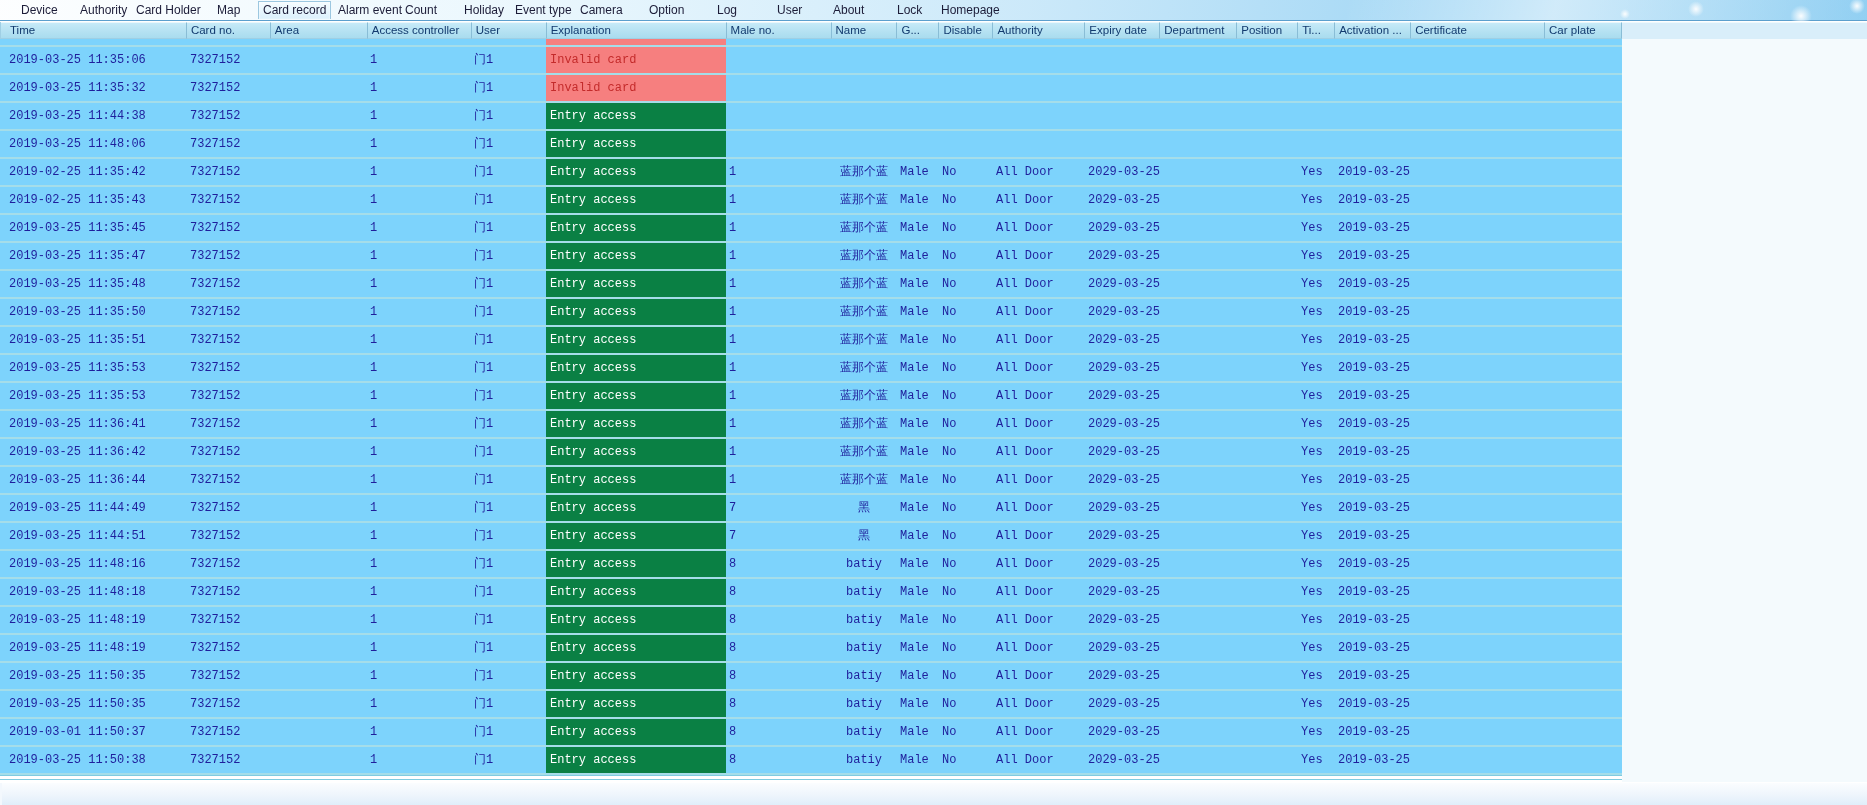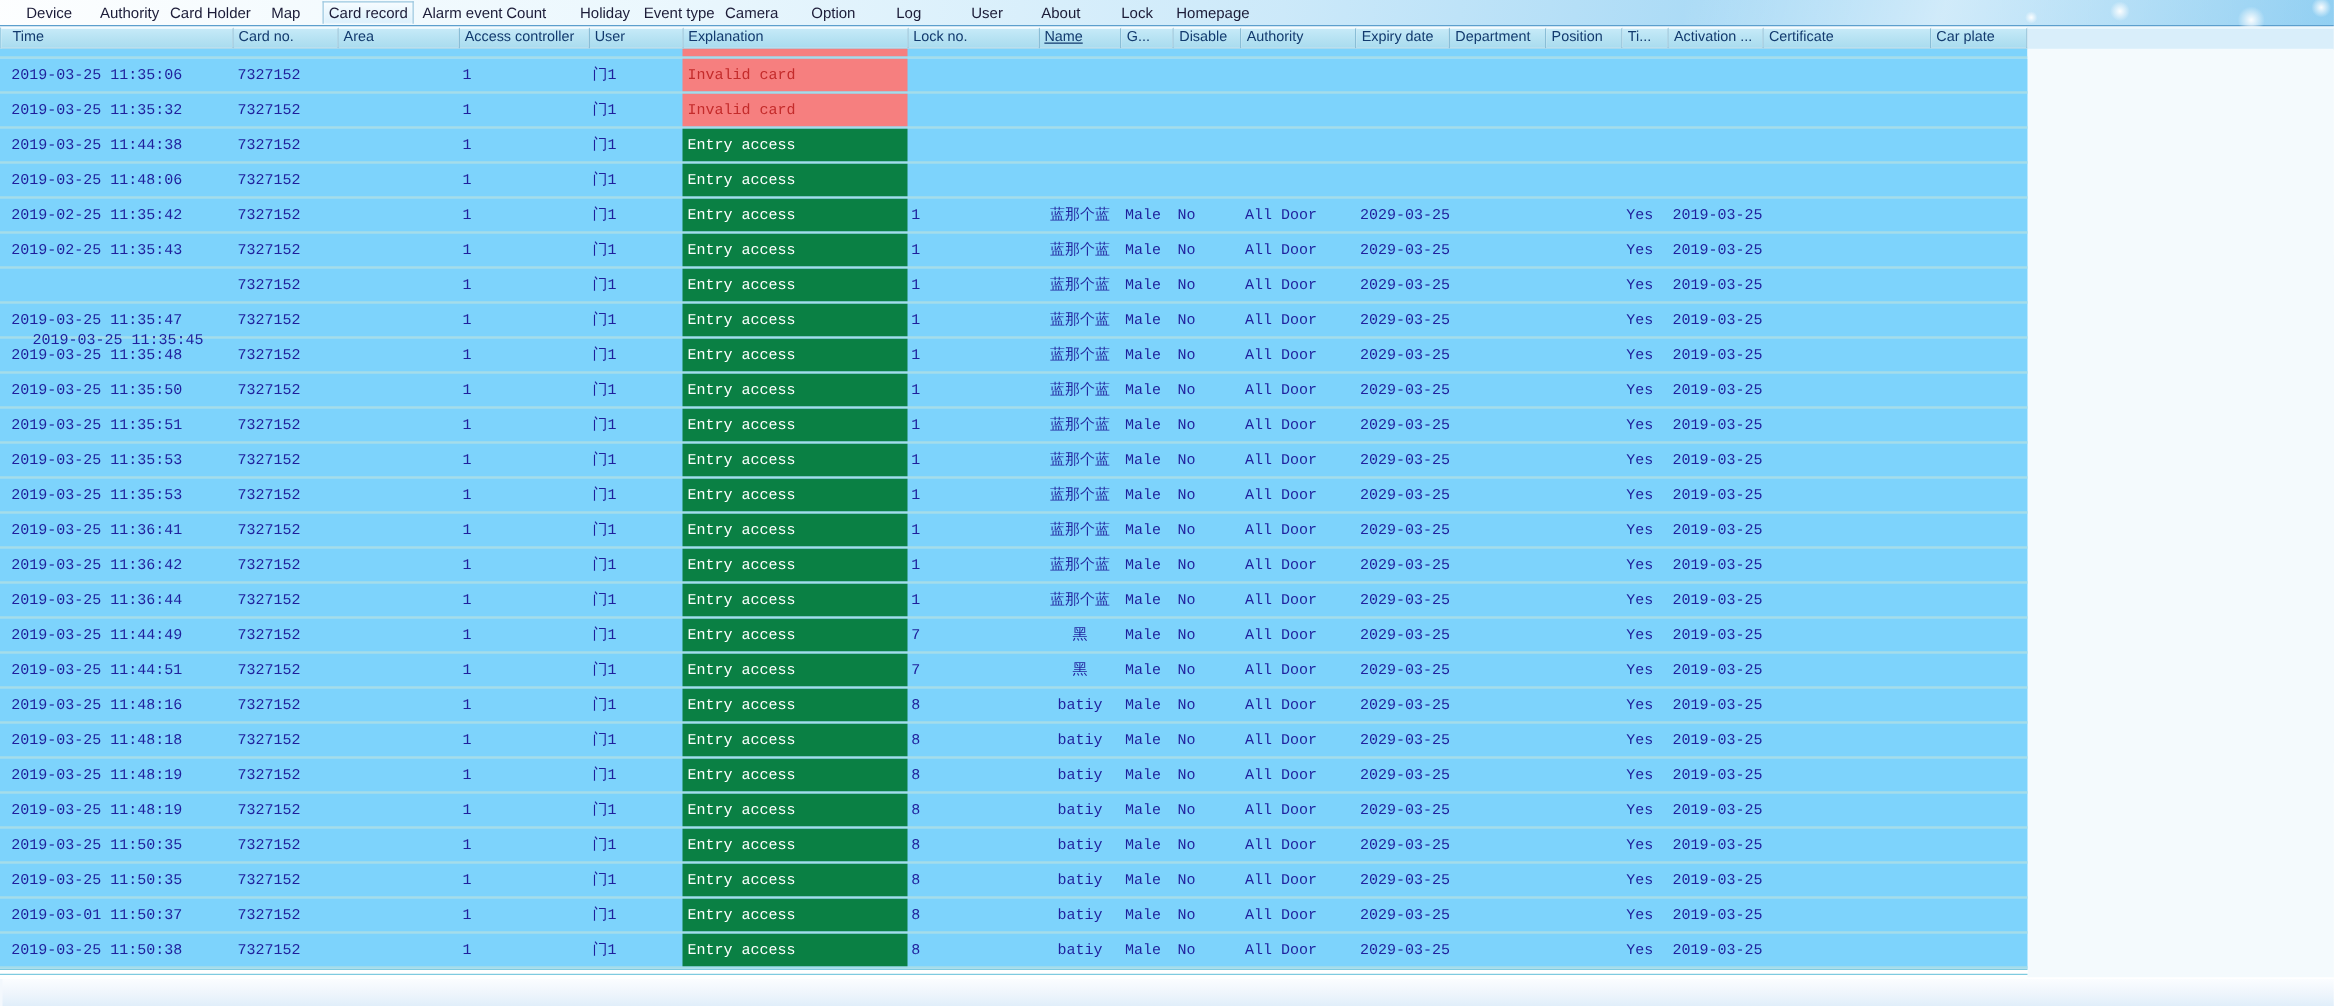--- a/index.html
+++ b/index.html
@@ -117,22 +117,22 @@
     </div>
 </div>
 
 <div class="grid-header" id="grid-header">
     <div class="hcell first" style="width: 186px;">Time</div>
     <div class="hcell" style="width: 84px;">Card no.</div>
     <div class="hcell" style="width: 97px;">Area</div>
     <div class="hcell" style="width: 104px;">Access controller</div>
     <div class="hcell" style="width: 75px;">User</div>
     <div class="hcell" style="width: 180px;">Explanation</div>
-    <div class="hcell" style="width: 105px;">Lock no.</div>
-    <div class="hcell" style="width: 66px; text-decoration: underline;">Name</div>
+    <div class="hcell" style="width: 105px;">Male no.</div>
+    <div class="hcell" style="width: 66px;">Name</div>
     <div class="hcell" style="width: 42px;">G...</div>
     <div class="hcell" style="width: 54px;">Disable</div>
     <div class="hcell" style="width: 92px;">Authority</div>
     <div class="hcell" style="width: 75px;">Expiry date</div>
     <div class="hcell" style="width: 77px;">Department</div>
     <div class="hcell" style="width: 61px;">Position</div>
     <div class="hcell" style="width: 37px;">Ti...</div>
     <div class="hcell" style="width: 76px;">Activation ...</div>
     <div class="hcell" style="width: 134px;">Certificate</div>
     <div class="hcell" style="width: 77px;">Car plate</div>
@@ -277,21 +277,21 @@
       <div class="cell" style="width: 92px; padding-left: 3px;">All Door</div>
       <div class="cell" style="width: 75px; padding-left: 3px;">2029-03-25</div>
       <div class="cell" style="width: 77px; padding-left: 3px;"></div>
       <div class="cell" style="width: 61px; padding-left: 3px;"></div>
       <div class="cell" style="width: 37px; padding-left: 3px;">Yes</div>
       <div class="cell" style="width: 76px; padding-left: 3px;">2019-03-25</div>
       <div class="cell" style="width: 134px; padding-left: 4px;"></div>
       <div class="cell" style="width: 77px; padding-left: 4px;"></div>
     </div>
     <div class="row">
-      <div class="cell" style="width: 186px; padding-left: 26px; margin-top: 44px;">2019-03-25 11:35:45</div>
+      <div class="cell" style="width: 186px; padding-left: 9px;">2019-03-25 11:35:45</div>
       <div class="cell" style="width: 84px; padding-left: 4px;">7327152</div>
       <div class="cell" style="width: 97px; padding-left: 4px;"></div>
       <div class="cell" style="width: 104px; padding-left: 3px;">1</div>
       <div class="cell" style="width: 75px; padding-left: 3px;">门1</div>
       <div class="cell expl-entry" style="width: 180px; padding-left: 4px;">Entry access</div>
       <div class="cell" style="width: 105px; padding-left: 3px;">1</div>
       <div class="cell center" style="width: 66px;">蓝那个蓝</div>
       <div class="cell" style="width: 42px; padding-left: 3px;">Male</div>
       <div class="cell" style="width: 54px; padding-left: 3px;">No</div>
       <div class="cell" style="width: 92px; padding-left: 3px;">All Door</div>

